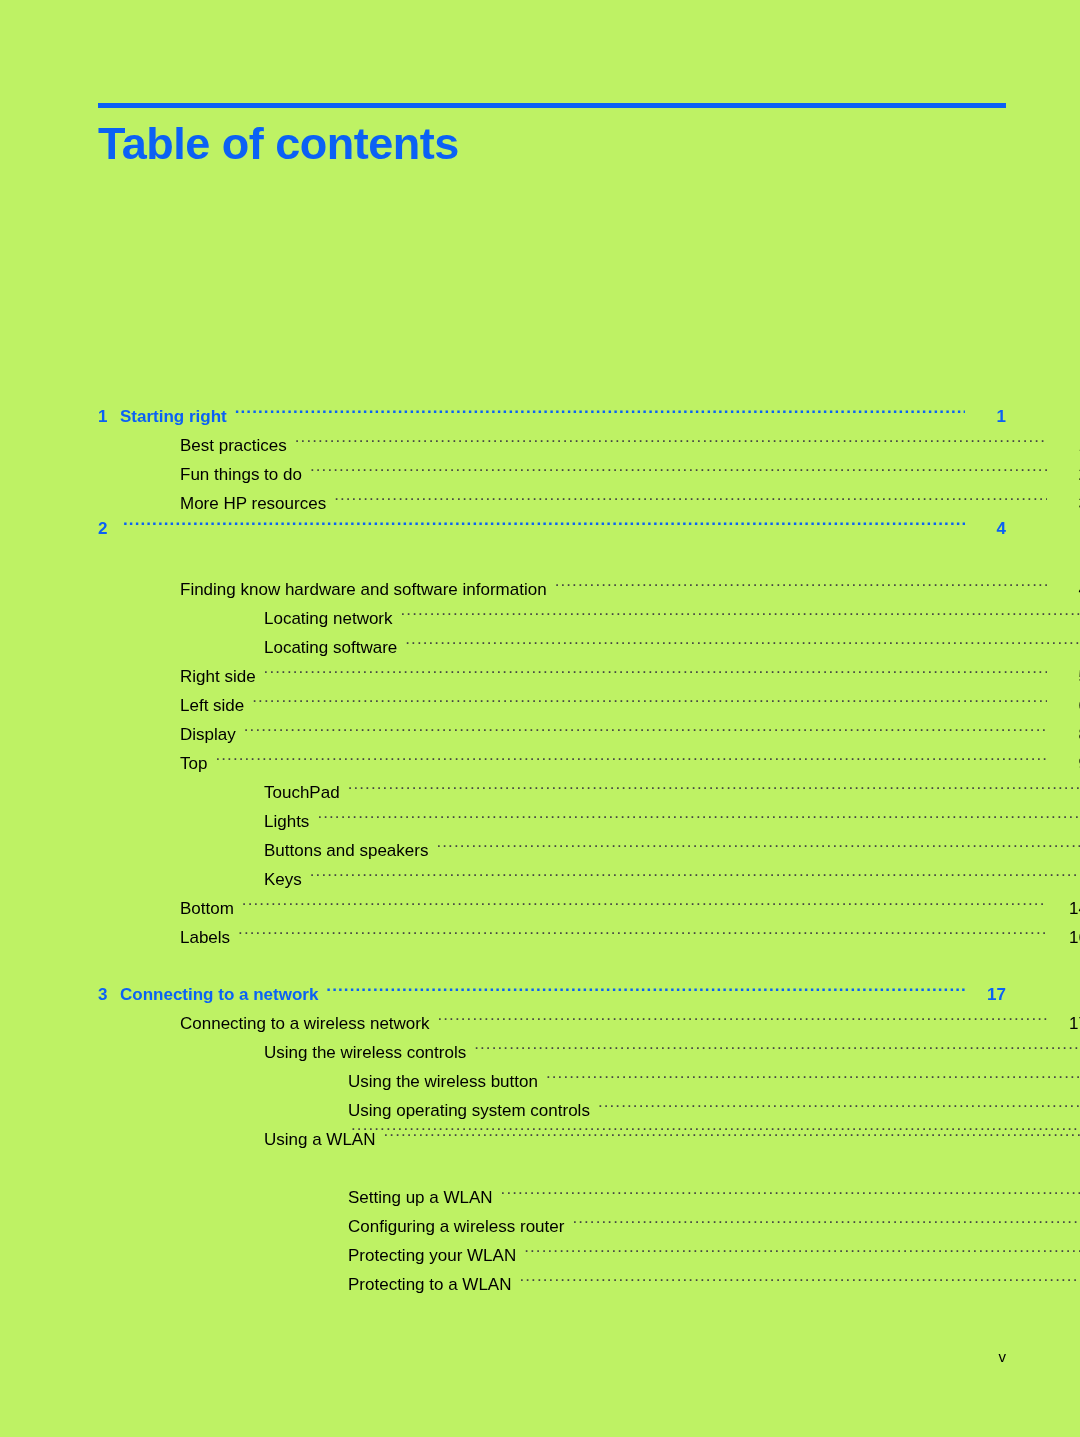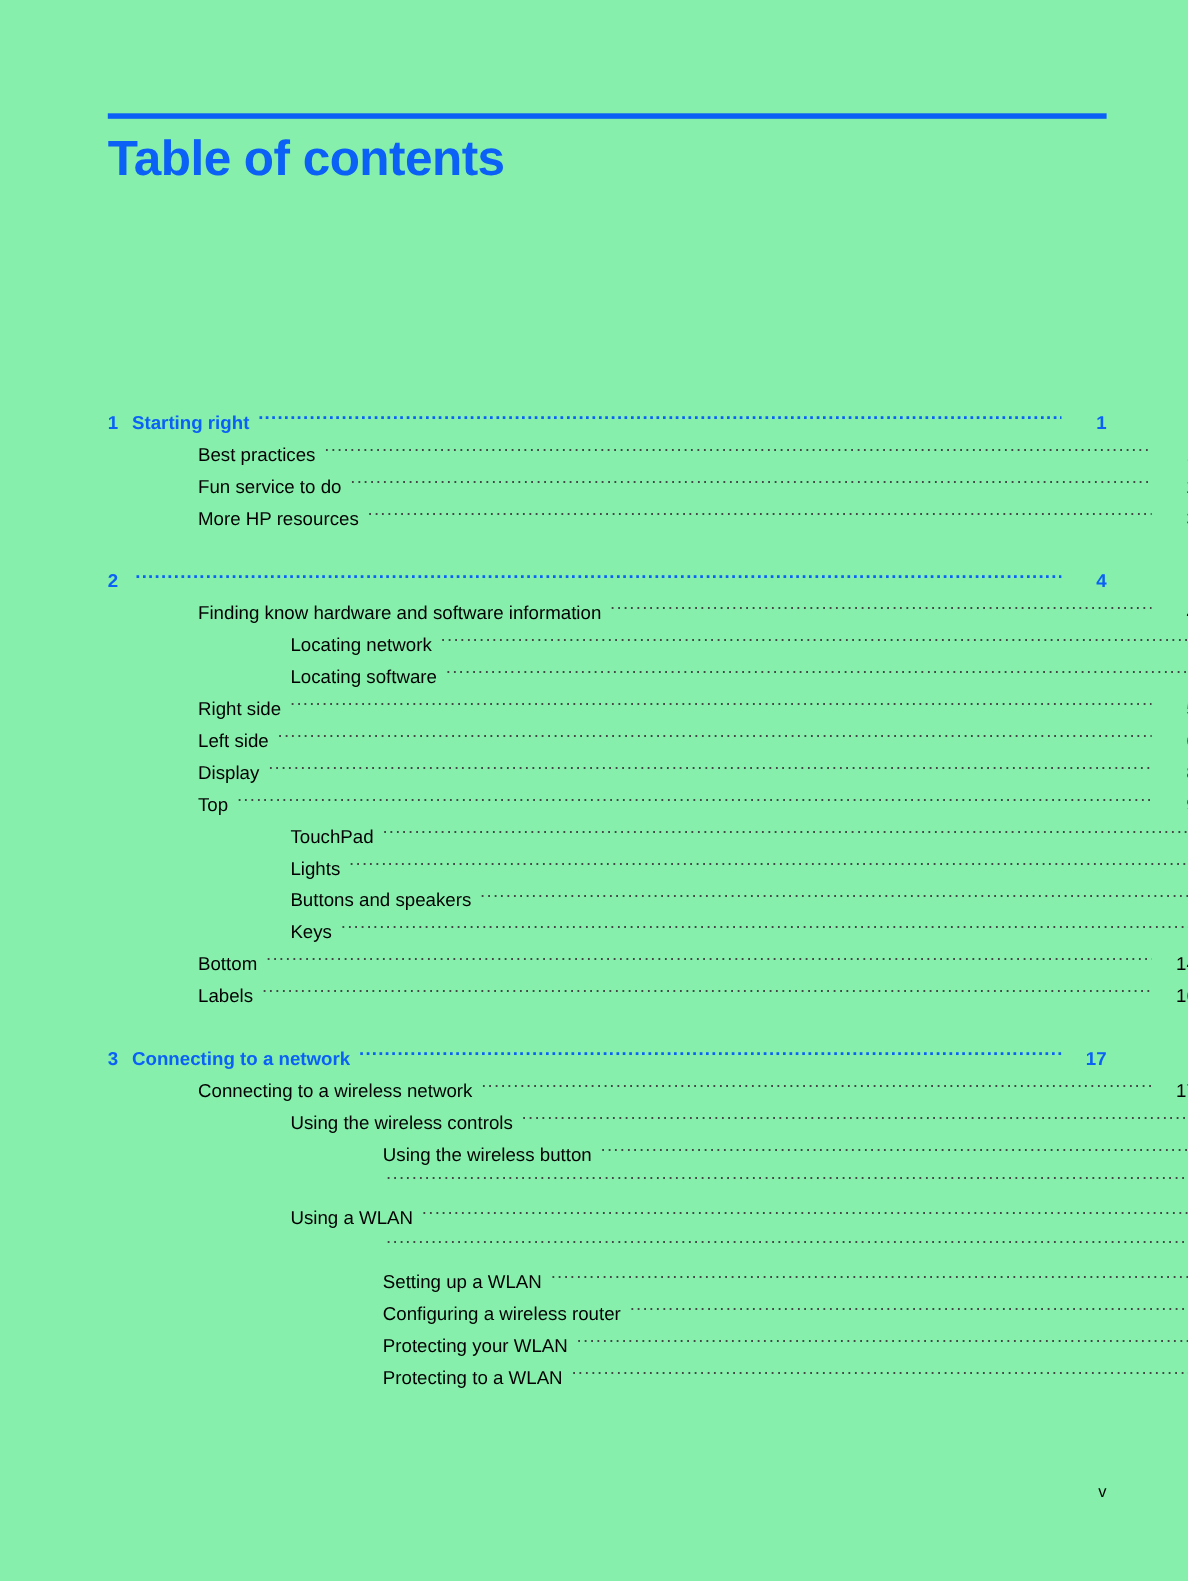--- a/index.html
+++ b/index.html
@@ -12,21 +12,21 @@
     width: 1080px;
     height: 1437px;
     position: relative;
     font-family: "Liberation Sans", sans-serif;
     -webkit-font-smoothing: antialiased;
   }
 
   .page {
     position: absolute;
     inset: 0;
-    background: #86efac;
+    background: #bef264;
   }
 
   
   .header {
     position: absolute;
     left: 98px;
     top: 103px;
     width: 908px;
   }
   .header-rule {
@@ -78,20 +78,21 @@
   .chap-num {
     display: inline-block;
     width: 22px;
     flex: 0 0 22px;
     text-align: left;
   }
 
   .toc-label {
     flex: 0 0 auto;
     padding-right: 5px;
+    margin-top: 32px;
   }
 
   .leader {
     flex: 1 1 auto;
     position: relative;
     overflow: hidden;
     height: 1em;
     margin: 0 3px;
   }
   .leader::after {
@@ -155,21 +156,21 @@
         <span class="toc-label">Starting right</span>
         <span class="leader"></span>
         <span class="page-num">1</span>
       </div>
       <div class="toc-entry lvl-1">
         <span class="toc-label">Best practices</span>
         <span class="leader"></span>
         <span class="page-num">1</span>
       </div>
       <div class="toc-entry lvl-1">
-        <span class="toc-label">Fun service to do</span>
+        <span class="toc-label">Fun things to do</span>
         <span class="leader"></span>
         <span class="page-num">2</span>
       </div>
       <div class="toc-entry lvl-1">
         <span class="toc-label">More HP resources</span>
         <span class="leader"></span>
         <span class="page-num">3</span>
       </div>
       <div class="toc-entry lvl-0 chapter">
         <span class="chap-num">2</span>
@@ -248,20 +249,21 @@
       </div>
       <div class="toc-entry lvl-2">
         <span class="toc-label">Using the wireless controls</span>
         <span class="leader"></span>
       </div>
       <div class="toc-entry lvl-3">
         <span class="toc-label">Using the wireless button</span>
         <span class="leader"></span>
       </div>
       <div class="toc-entry lvl-3">
+        <span class="toc-label">Using operating system controls</span>
         <span class="leader"></span>
       </div>
       <div class="toc-entry lvl-2">
         <span class="toc-label">Using a WLAN</span>
         <span class="leader"></span>
       </div>
       <div class="toc-entry lvl-3">
         <span class="leader"></span>
       </div>
       <div class="toc-entry lvl-3">

